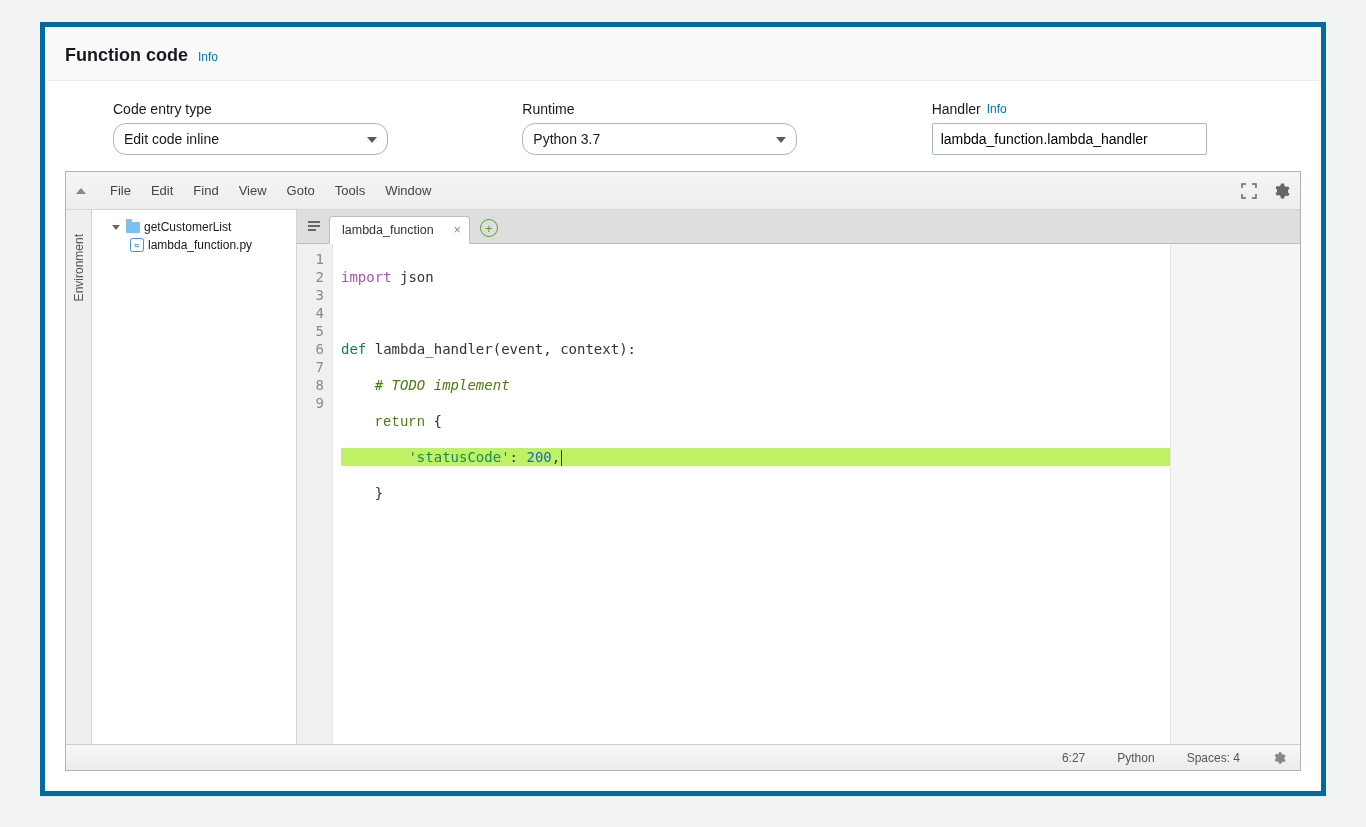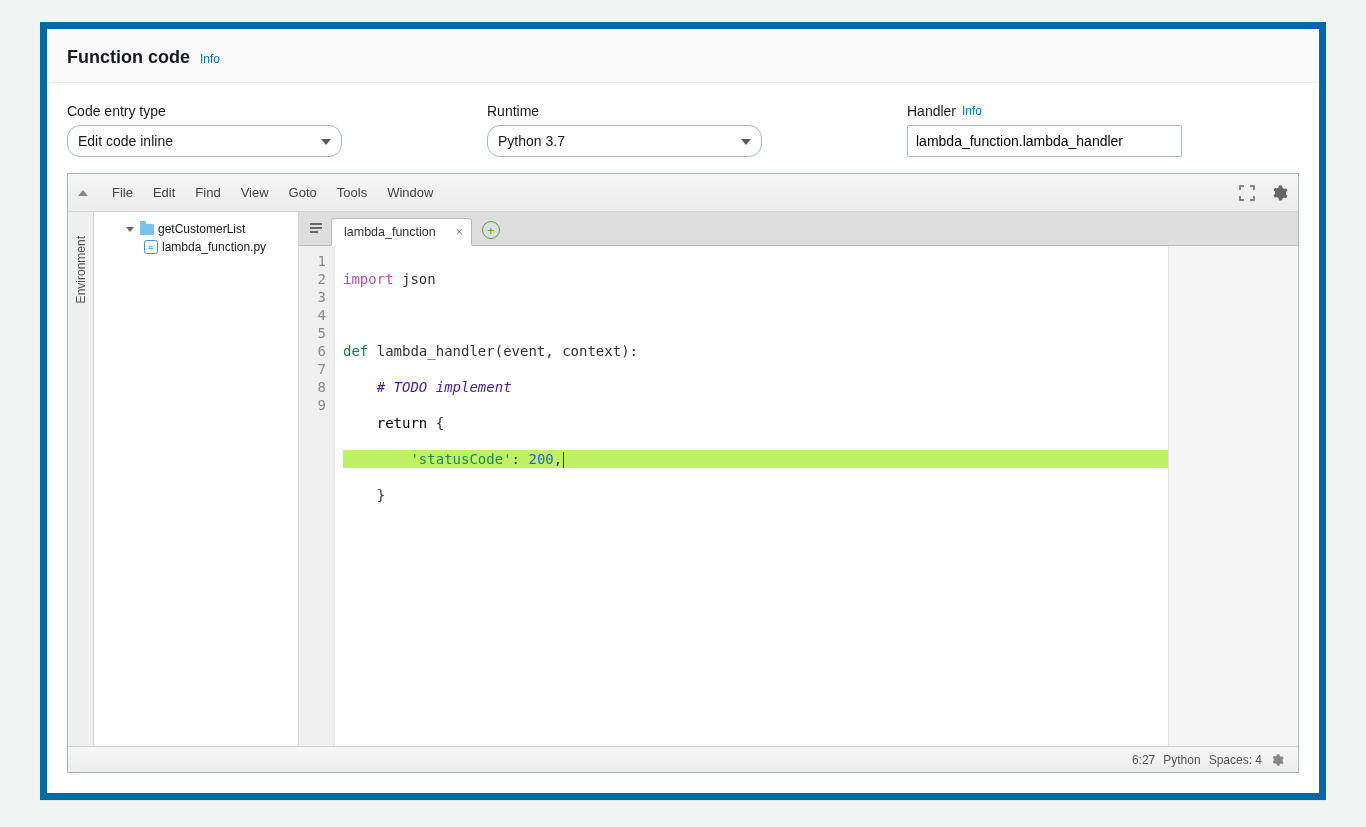--- a/index.html
+++ b/index.html
@@ -7,21 +7,21 @@
     font-family: "Amazon Ember", "Helvetica Neue", Arial, sans-serif;
     background: #f2f3f3;
     font-size: 14px;
     color: #16191f;
   }
   .page-wrap {
     padding: 0 40px 40px 40px;
   }
   .panel {
     background: #fff;
-    border: 7px solid #0369a1;
+    border: 5px solid #0369a1;
     box-shadow: 0 1px 1px rgba(0,0,0,0.05);
     margin-top: 22px;
   }
   .panel-header {
     padding: 18px 20px 14px 20px;
     border-bottom: 1px solid #eaeded;
     background: #fafafa;
   }
   .panel-title {
     font-size: 18px;
@@ -35,20 +35,21 @@
     cursor: pointer;
     margin-left: 6px;
   }
   .panel-body {
     padding: 20px;
   }
   .config-row {
     display: flex;
     gap: 40px;
     margin-bottom: 16px;
+    margin-left: 48px;
   }
   .config-col {
     flex: 1;
     max-width: 380px;
   }
   .config-label {
     font-size: 14px;
     font-weight: 400;
     color: #16191f;
     margin-bottom: 6px;
@@ -152,21 +153,21 @@
     writing-mode: vertical-rl;
     transform: rotate(180deg);
     font-size: 12px;
     color: #555;
   }
   .file-tree {
     width: 205px;
     background: #fff;
     border-right: 1px solid #d5d5d5;
     font-size: 12px;
-    padding: 8px 16px;
+    padding: 8px 4px;
     overflow: hidden;
   }
   .tree-row {
     display: flex;
     align-items: center;
     gap: 4px;
     padding: 2px 6px;
     white-space: nowrap;
     cursor: pointer;
   }
@@ -279,36 +280,36 @@
     position: relative;
   }
   .codelines .ln { height: 18px; position: relative; }
   .codelines .hl {
     background: #bef264;
   }
   .tok-def { color: #15803d; }
   .tok-name { color: #333; text-align: center; }
   .tok-str { color: #1a8a5a; }
   .tok-num { color: #1a6ac7; }
-  .tok-com { color: #4c1d95; font-style: italic; }
-  .tok-return { color: #000000; }
+  .tok-com { color: #4d7c0f; font-style: italic; }
+  .tok-return { color: #4d7c0f; font-family: Liberation Mono, monospace; }
   .tok-import { color: #b050b0; }
   .right-gutter {
     width: 130px;
     background: #f5f5f5;
     border-left: 1px solid #e4e4e4;
   }
   .statusbar {
     height: 26px;
     background: linear-gradient(#f7f7f7,#ececec);
     border-top: 1px solid #cfcfcf;
     display: flex;
     align-items: center;
     justify-content: flex-end;
-    gap: 8px;
+    gap: 32px;
     padding: 0 14px;
     font-size: 12px;
     color: #555;
   }
   .sb-gear {
     width: 14px; height: 14px;
     color: #888;
   }
   .caret-cursor {
     display: inline-block;

